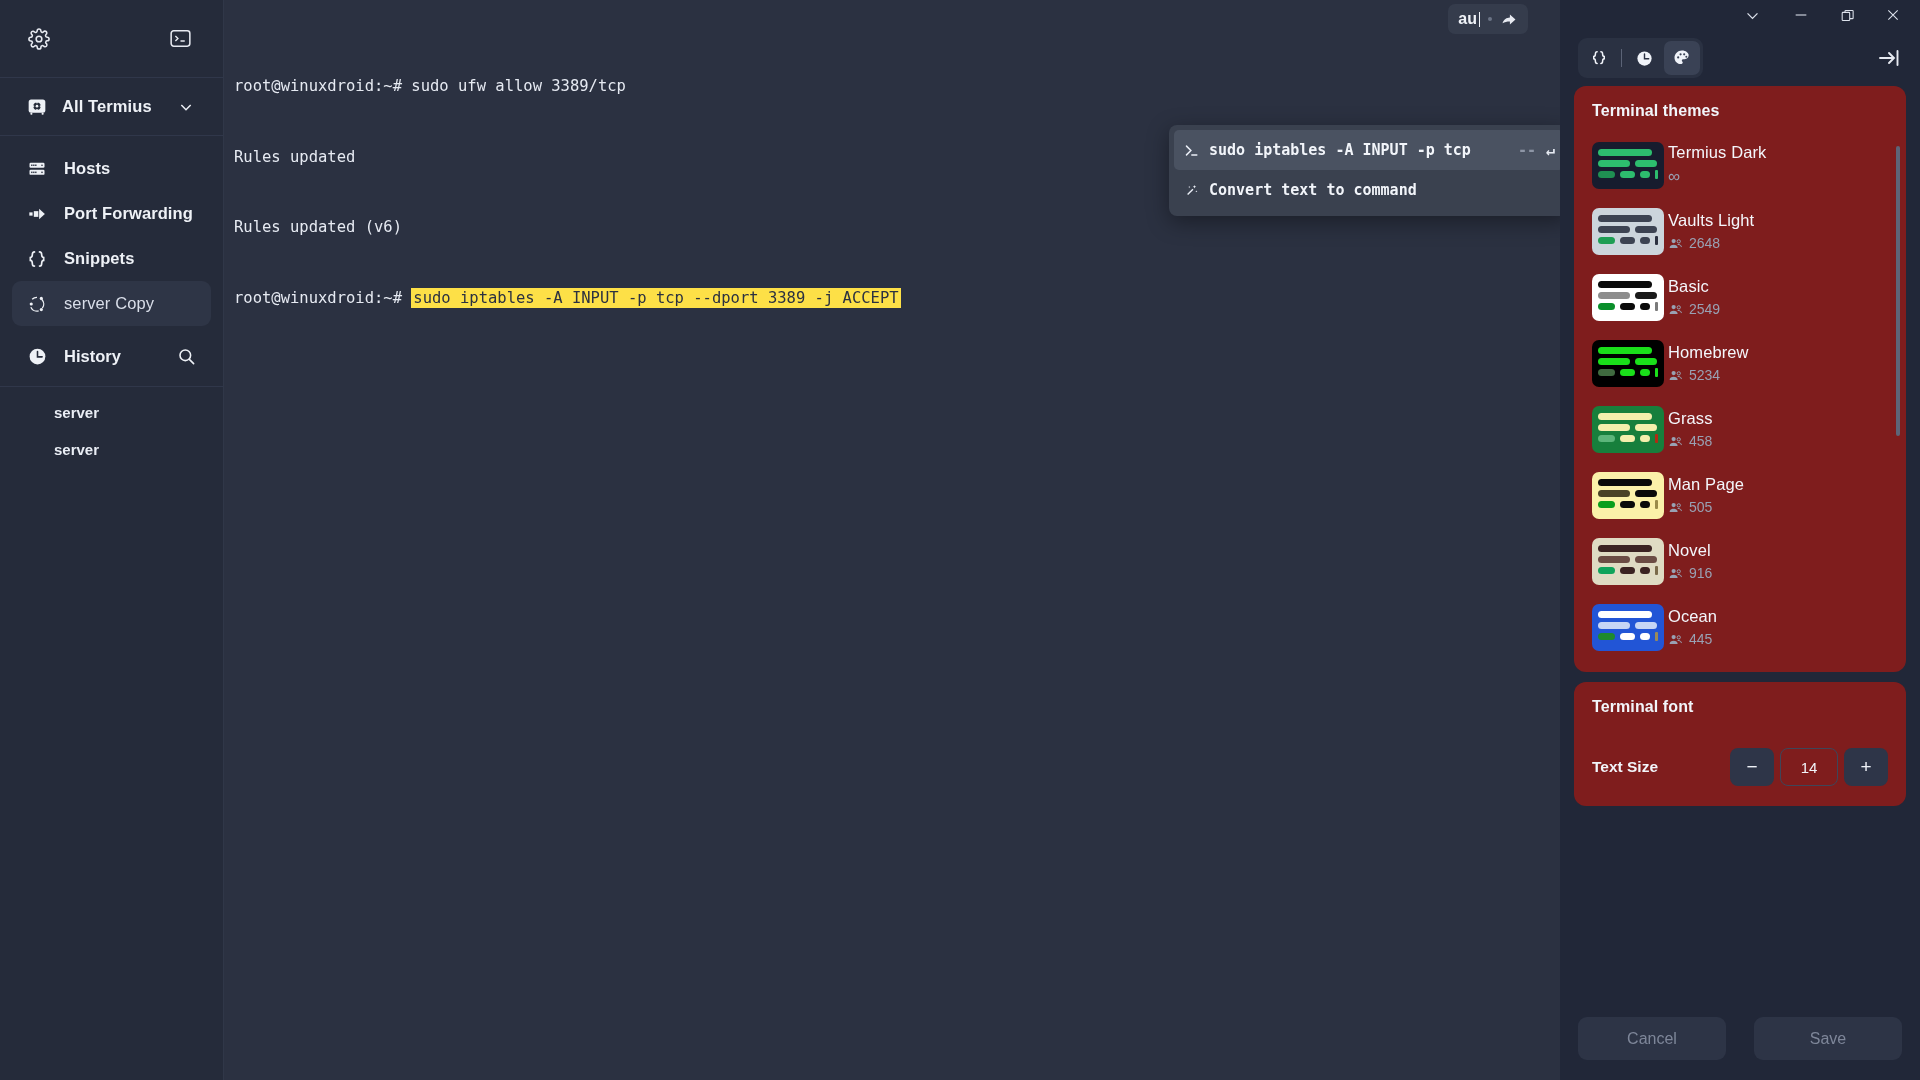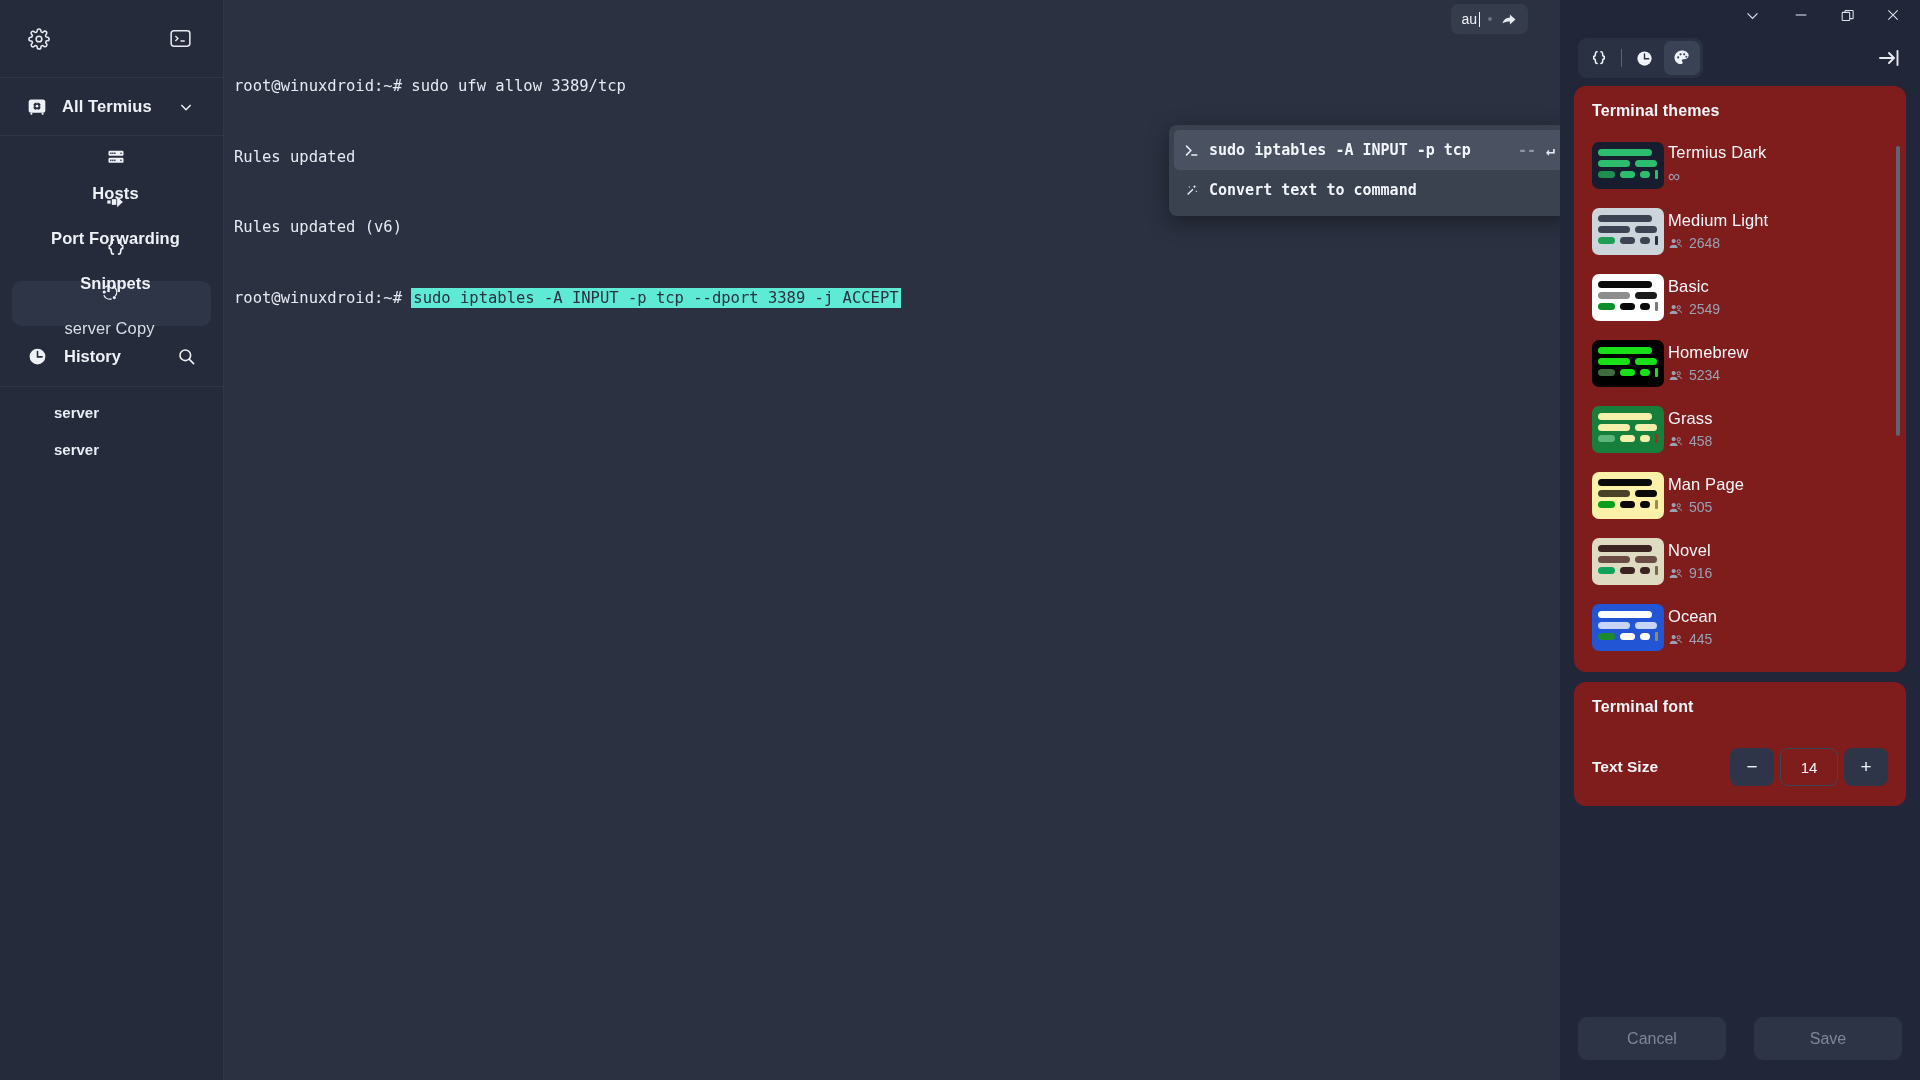--- a/index.html
+++ b/index.html
@@ -39,21 +39,21 @@
     gap: 14px; cursor: pointer;
   }
   .sb-vault .vlabel {
     color: #eef1f6; font-size: 16.5px; font-weight: 700;
     letter-spacing: .1px; flex: 1;
   }
   .sb-nav { padding-top: 10px; }
   .sb-item {
     height: 45px; display: flex; align-items: center;
     padding: 0 18px 0 26px; gap: 16px; cursor: pointer;
-    margin: 0 0px; border-radius: 8px; flex-direction: column;
+    margin: 0 0px; border-radius: 8px;
   }
   .sb-item .ilabel {
     color: #eef1f6; font-size: 16.5px; font-weight: 700; letter-spacing: .1px;
   }
   .sb-item.selected {
     background: #2e3546;
     margin: 0 12px; padding-left: 14px;
     border-radius: 9px;
   }
   .sb-item.selected .ilabel { font-weight: 400; color: #d9dee9; }
@@ -84,21 +84,21 @@
   .term-body {
     flex: 1; padding: 28px 0 0 10px;
     font-family: "DejaVu Sans Mono", "Liberation Mono", monospace;
     font-size: 15.5px; line-height: 23.5px;
     color: #e6eaf2;
     white-space: pre;
     position: relative;
   }
   .term-line { height: 23.5px; }
   .cmd-sel {
-    background: #5eead4; color: #2b3141;
+    background: #fde047; color: #2b3141;
     padding: 1px 2px;
   }
 
   
   .ac-popup {
     position: absolute;
     left: 945px; top: 125px;
     width: 400px;
     background: #3a414f;
     border-radius: 8px;
@@ -120,21 +120,21 @@
 
   
   .search-chip {
     position: absolute; top: 4px; right: 32px;
     height: 30px; min-width: 62px;
     background: #353c4c; border-radius: 7px;
     display: flex; align-items: center; gap: 8px;
     padding: 0 10px; z-index: 6;
   }
   .search-chip .sc-text {
-    color: #f0f3f8; font-size: 14px; font-weight: 400;
+    color: #f0f3f8; font-size: 16px; font-weight: 700;
     font-family: "Liberation Sans", sans-serif;
   }
   .sc-caret { display:inline-block; width:1px; height:15px; background:#f0f3f8; margin-left:-6px; }
   .sc-dot { width: 4px; height: 4px; border-radius: 50%; background: #6b7486; }
 
   
   .rightpanel {
     width: 360px; flex: 0 0 360px; height: 1080px;
     background: #212738;
     display: flex; flex-direction: column;
@@ -503,21 +503,21 @@
                 <div class="sw-bar" style="width:22px;background:#3c4352"></div>
               </div>
               <div class="sw-row">
                 <div class="sw-bar" style="width:17px;background:#1e9e54"></div>
                 <div class="sw-bar" style="width:16px;background:#3c4352"></div>
                 <div class="sw-bar" style="width:10px;background:#3c4352"></div>
                 <div class="sw-bar" style="width:3px;height:9px;border-radius:1px;background:#2b3040"></div>
               </div>
             </div>
             <div class="theme-meta">
-              <div class="theme-name">Medium Light</div>
+              <div class="theme-name">Vaults Light</div>
               <div class="theme-sub">
                 <span style="display: flex;">
                   <svg width="15" height="15" viewBox="0 0 24 24" fill="currentColor">
                     <circle cx="9" cy="8" r="3.4"></circle>
                     <path d="M2.6 19c0-3.3 2.9-5.2 6.4-5.2s6.4 1.9 6.4 5.2z"></path>
                     <circle cx="17.2" cy="8.6" r="2.6" fill="none" stroke="currentColor" stroke-width="1.6"></circle>
                     <path d="M15.4 13.6c3.2-.3 6 1.3 6 4.1" fill="none" stroke="currentColor" stroke-width="1.6"></path>
                   </svg>
                 </span>
                 <span>2648</span>

